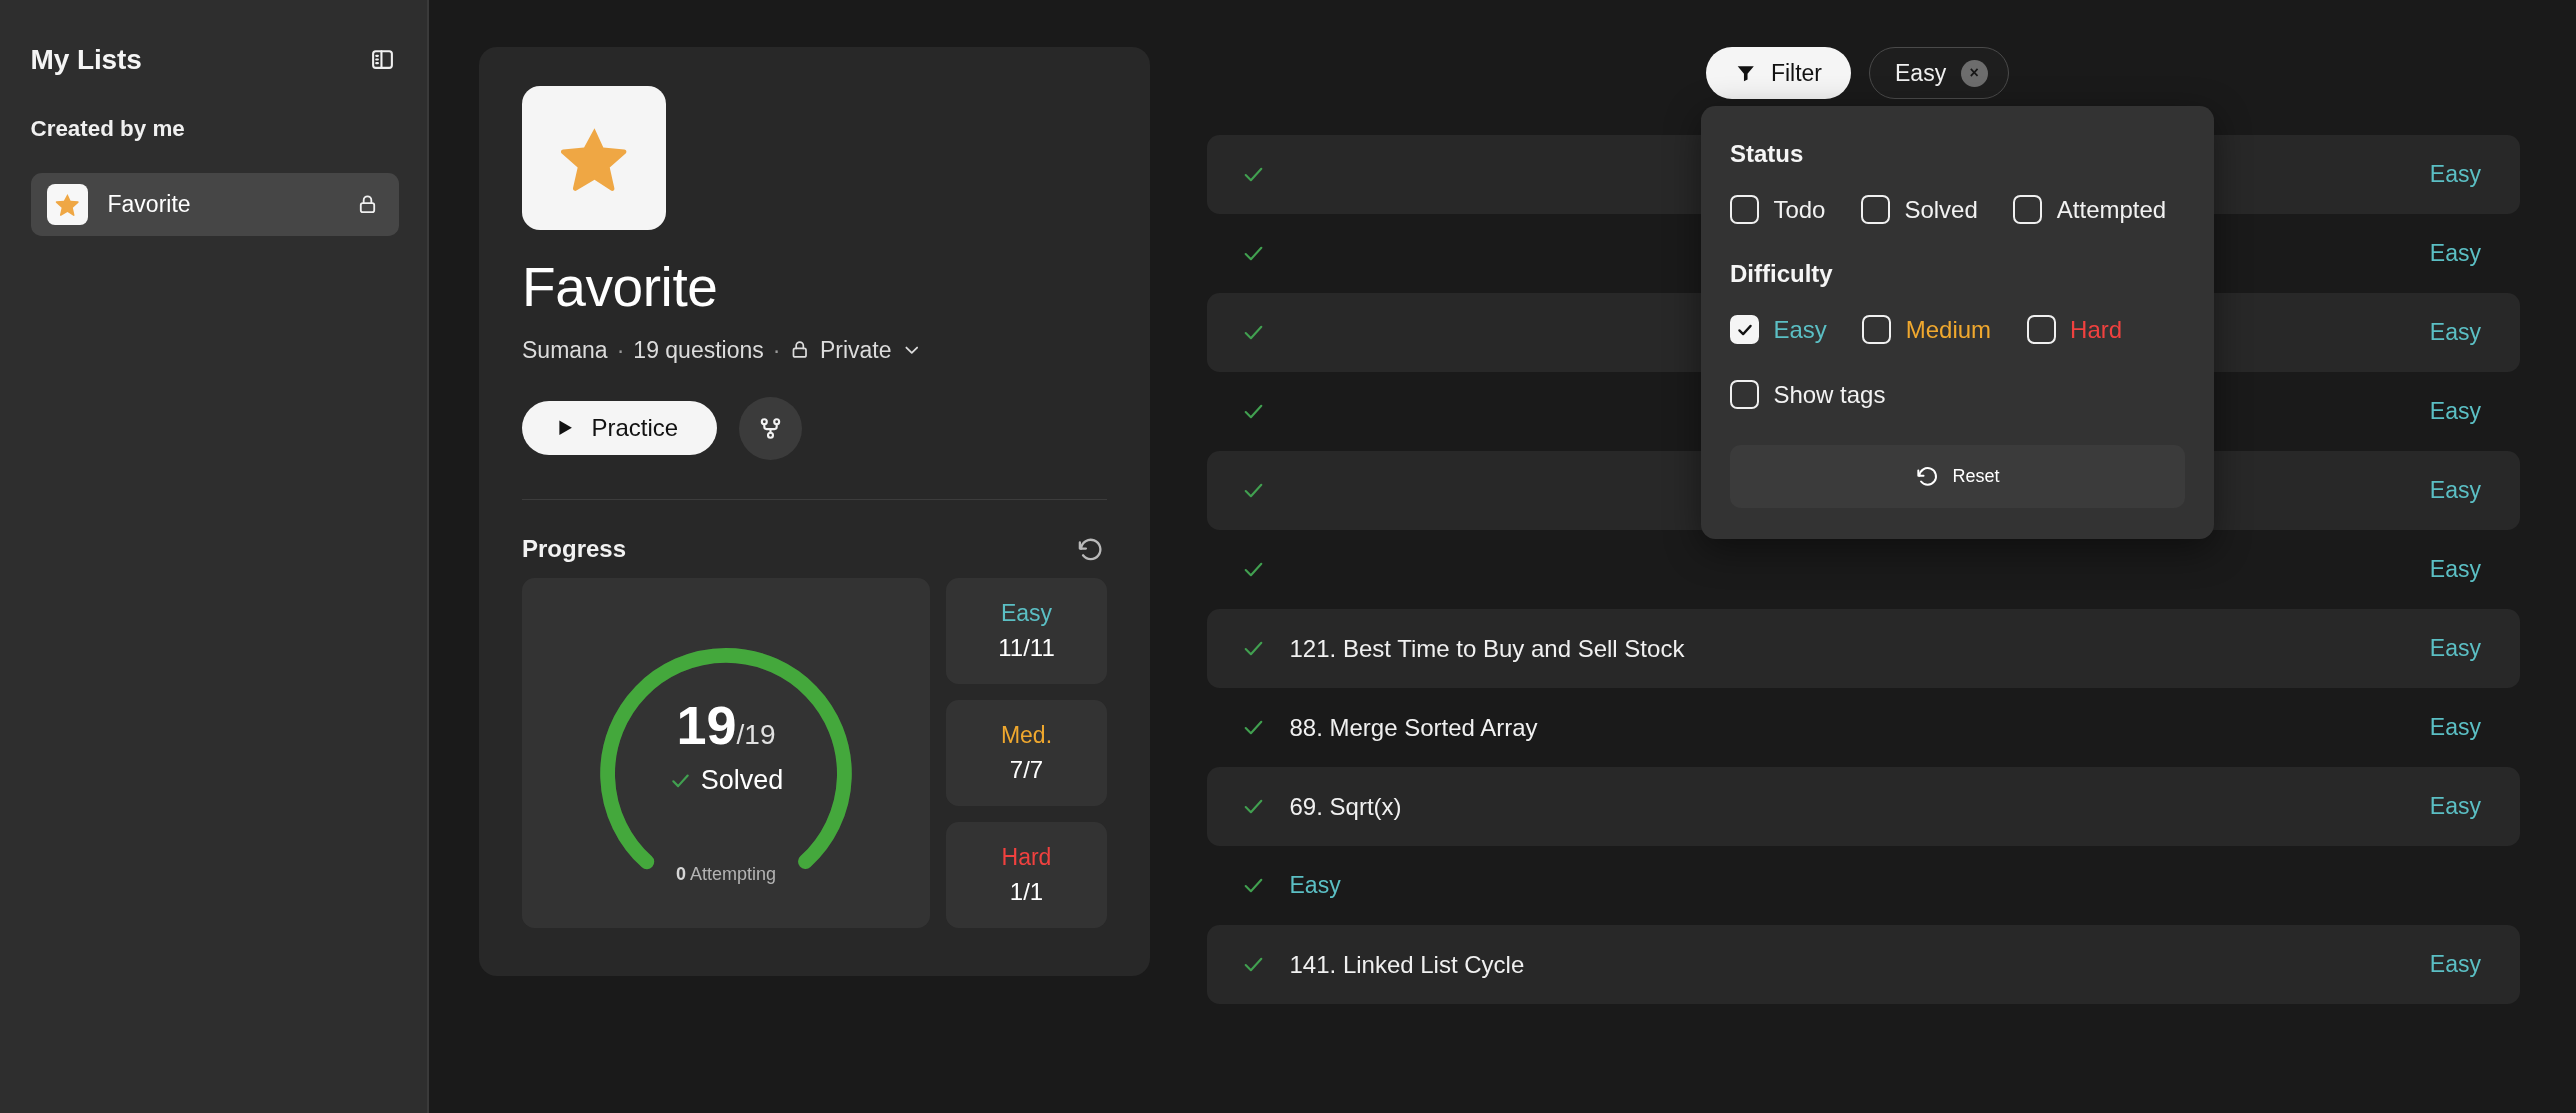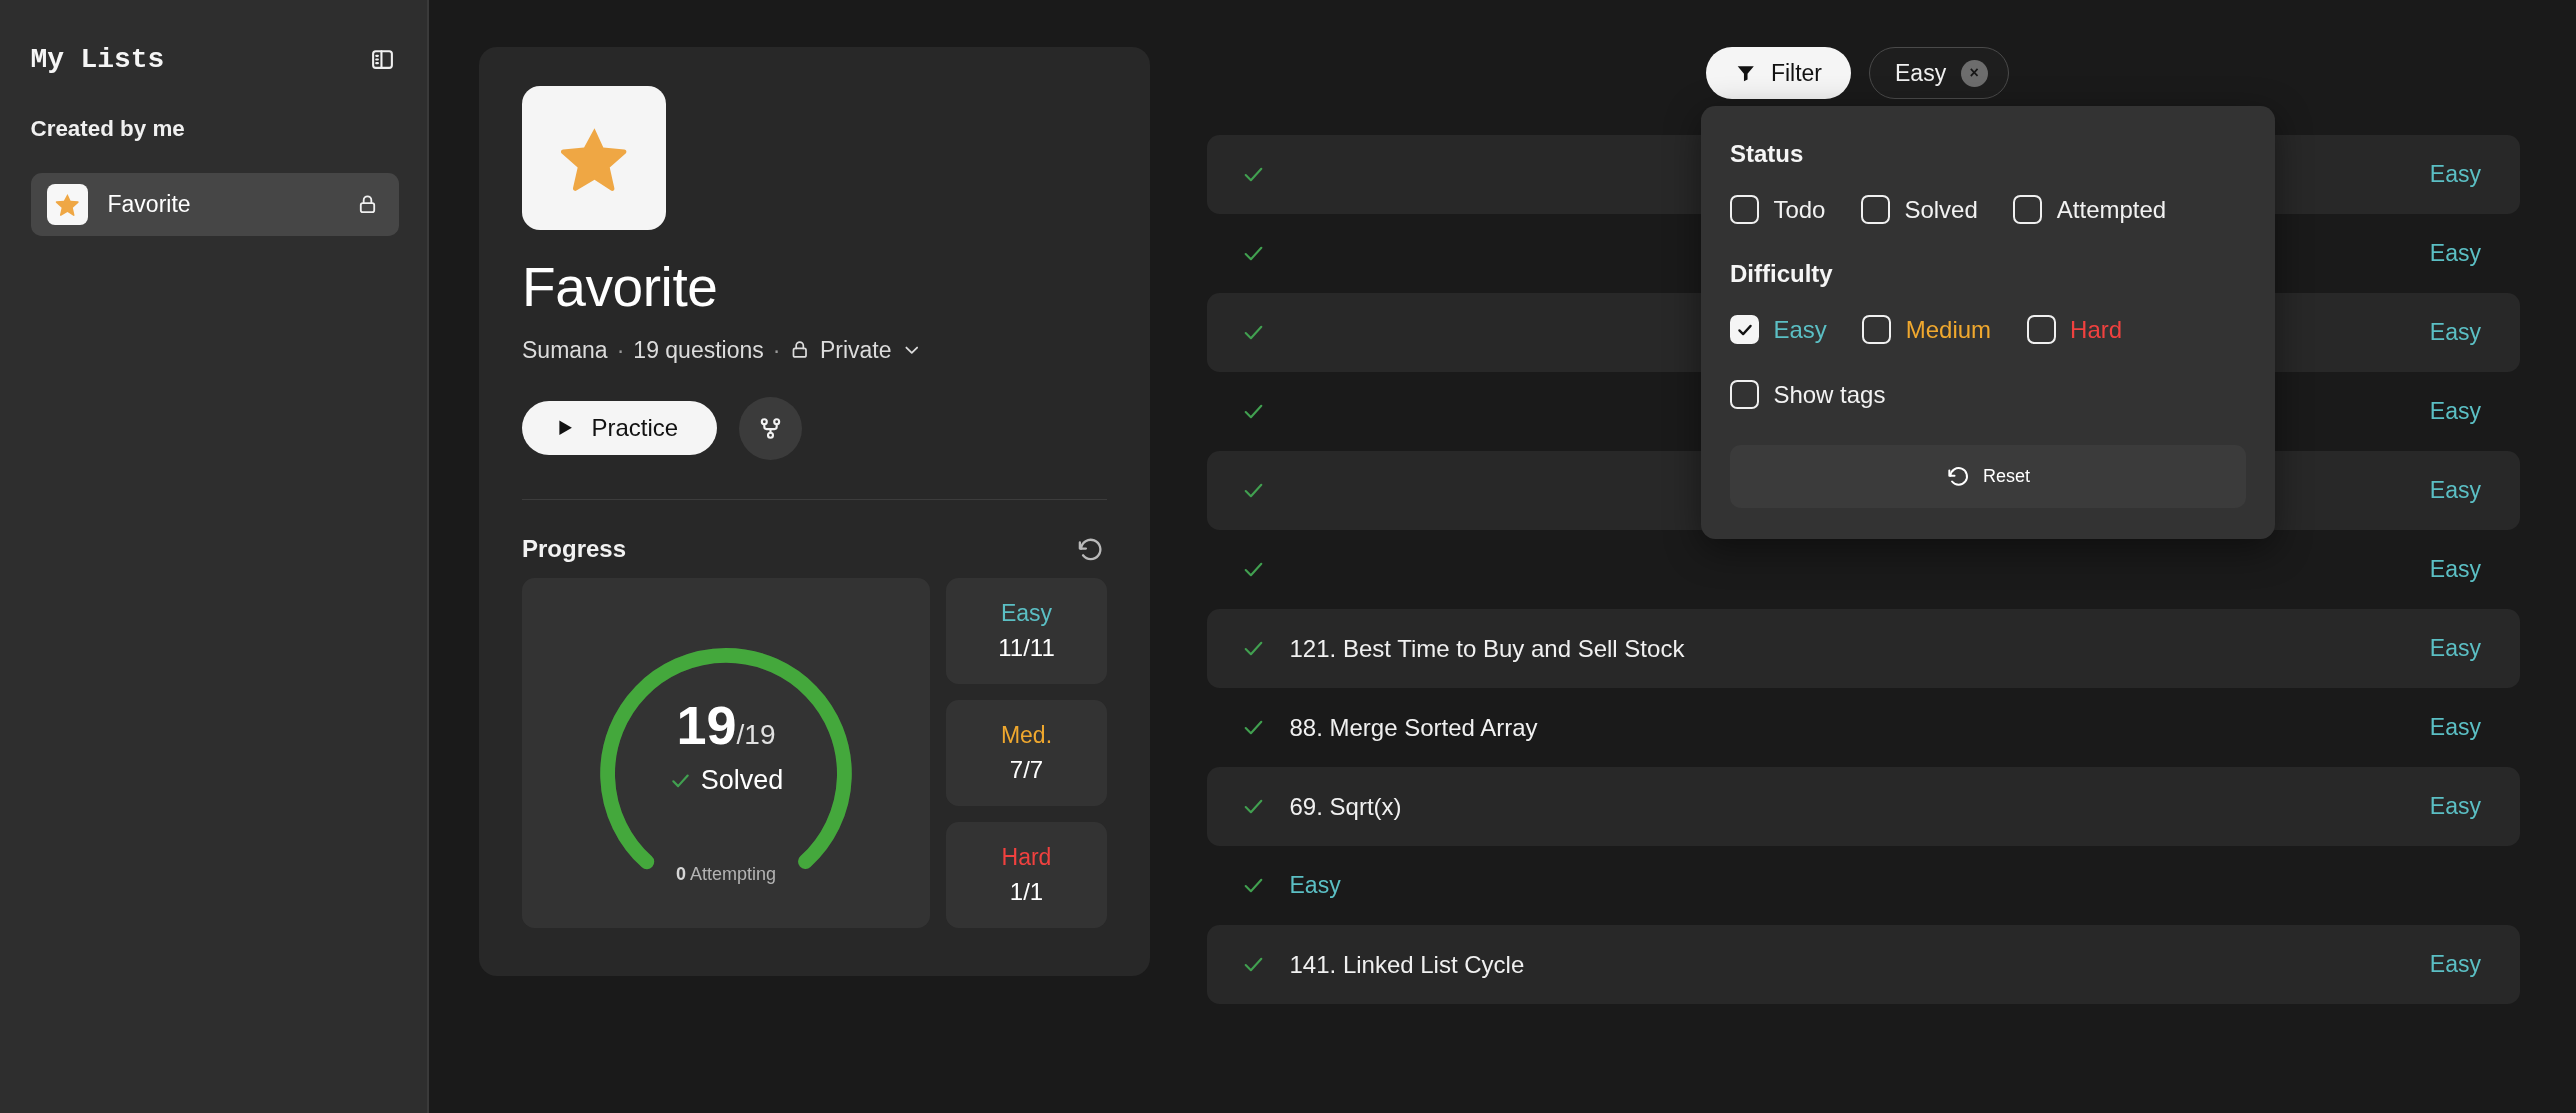--- a/index.html
+++ b/index.html
@@ -34,21 +34,20 @@
     top: 0; right: 0;
     width: 1.8px; height: 1114px;
     background: #3a3a3a;
   }
   .sidebar-head {
     display: flex;
     align-items: center;
     justify-content: space-between;
     height: 41px;
     margin-bottom: 36px;
-    font-family: Liberation Mono, monospace;
   }
   .sidebar-title {
     font-size: 28px;
     font-weight: bold;
     color: #f5f5f5;
     letter-spacing: -0.1px;
   }
   .panel-toggle-icon {
     width: 32px; height: 32px;
     display: flex; align-items: center; justify-content: center;
@@ -313,21 +312,21 @@
     font-size: 16px;
     font-weight: bold;
     cursor: pointer;
   }
 
   
   .filter-panel {
     position: absolute;
     top: 106px;
     left: 1272px;
-    width: 574px;
+    width: 513px;
     background: #333333;
     border-radius: 14.4px;
     padding: 34px 29px 30.5px 29px;
     z-index: 40;
     box-shadow: 0 10.8px 36px rgba(0,0,0,0.45);
   }
   .fp-heading {
     font-size: 24px;
     font-weight: bold;
     color: #f5f5f5;

